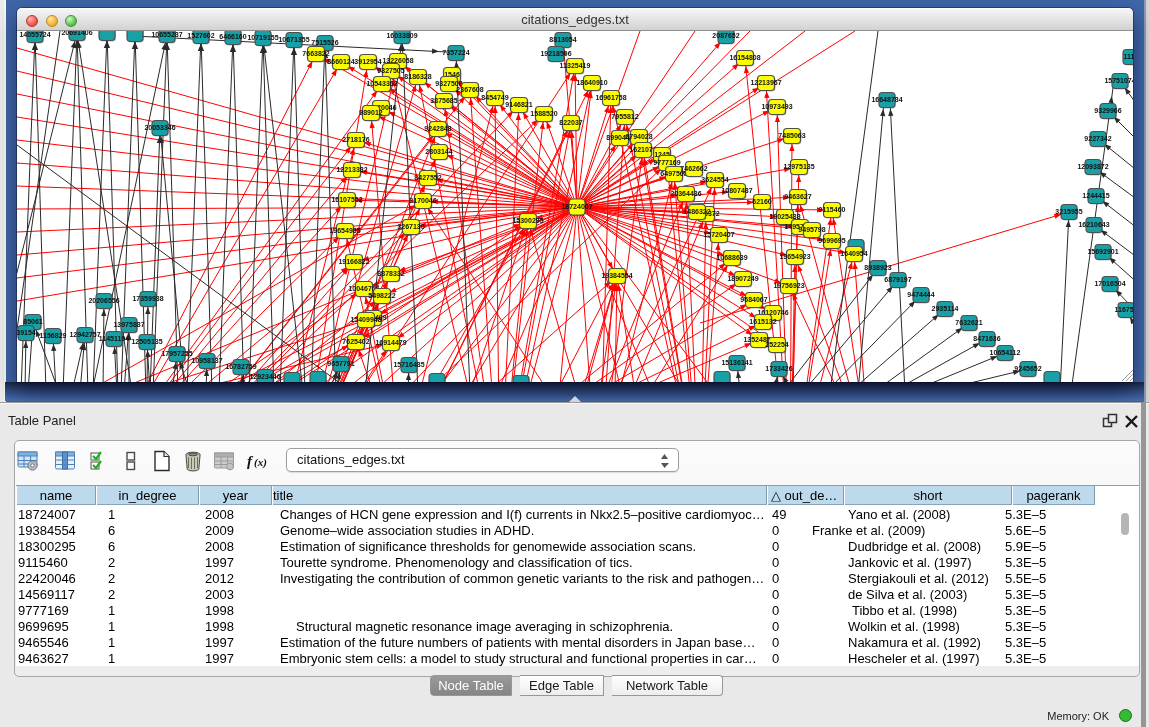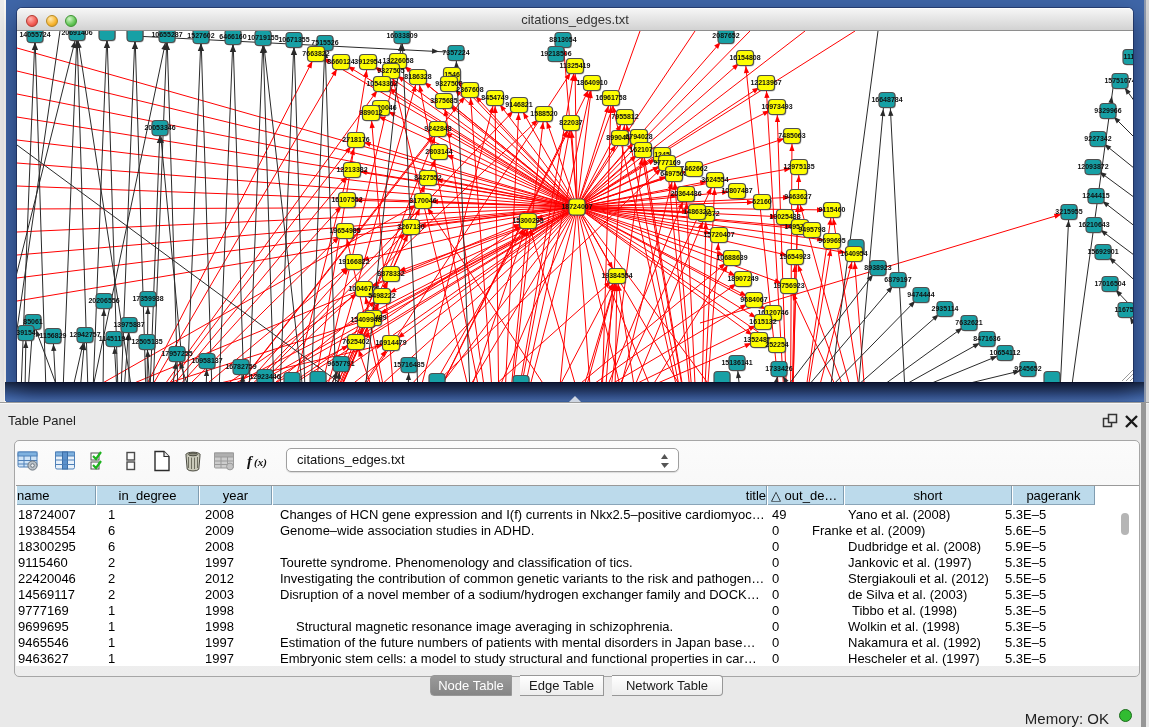--- a/index.html
+++ b/index.html
@@ -23,21 +23,21 @@
 #ptitle{position:absolute;left:8px;top:10px;font-size:13px;color:#222}
 #tbox{position:absolute;left:14px;top:440px;width:1126px;height:237px;background:linear-gradient(#fbfbfb,#ededed);
  border:1px solid #a6a6a6;border-radius:5px}
 #combo{position:absolute;left:286px;top:448px;width:393px;height:24px;background:#fff;
  border:1px solid #9f9f9f;border-radius:5px;font-size:13px;line-height:22px;padding-left:10px;color:#111;
  box-shadow:0 1px 1px rgba(0,0,0,.12)}
 #tablearea{position:absolute;left:16px;top:485px;width:1123px;height:181px;background:#fff;
  border-top:1px solid #999;font-size:13px;color:#000}
 #seg{position:absolute;left:430px;top:675px;height:21px;font-size:13px}
 .sg{position:absolute;top:0;height:21px;line-height:20px;text-align:center;border:1px solid #979797;background:linear-gradient(#fff,#ededed);color:#1a1a1a}
-#mem{position:absolute;right:40px;top:710px;font-size:15px;color:#222}
+#mem{position:absolute;right:40px;top:710px;font-size:11px;color:#222}
 #memdot{position:absolute;left:1119px;top:709px;width:13px;height:13px;border-radius:50%;
  background:#31bc31;border:1px solid #1c6b1c}
 </style></head><body>
 <div id="desk"></div>
 <div id="lgut"></div>
 <div id="lgut2"></div>
 <div id="shadowstrip"></div>
 <div id="deskR"></div>
 <div id="edgeR"></div>
 <div id="win">
@@ -1063,24 +1063,24 @@
       <text x="1" y="16" font-family="Liberation Serif, serif" font-size="15" font-style="italic" font-weight="bold" fill="#111">f</text>
       <text x="8" y="16" font-family="Liberation Serif, serif" font-size="11" font-style="italic" font-weight="bold" fill="#111">(x)</text>
     </svg></div>
 <div id="combo">citations_edges.txt
   <svg width="9" height="14" viewBox="0 0 9 14" style="position:absolute;right:9px;top:5px">
    <path d="M4.5 0L8 5H1z" fill="#555"></path>
       <path d="M4.5 14L1 9h8z" fill="#555"></path>
     </svg>
 </div>
 <div id="tablearea">
-    <div style="position:absolute;left:1px;top:0;width:79px;height:19px;background:#bcdaeb;border-right:1px solid #7f9cb0;border-bottom:1px solid #8aa5b8;line-height:20px">name</div>
+    <div style="position:absolute;left:1px;top:0;width:79px;height:19px;background:#bcdaeb;border-right:1px solid #7f9cb0;border-bottom:1px solid #8aa5b8;text-align:center;line-height:20px">name</div>
     <div style="position:absolute;left:81px;top:0;width:102px;height:19px;background:#bcdaeb;border-right:1px solid #7f9cb0;border-bottom:1px solid #8aa5b8;text-align:center;line-height:20px">in_degree</div>
     <div style="position:absolute;left:184px;top:0;width:72px;height:19px;background:#bcdaeb;border-right:1px solid #7f9cb0;border-bottom:1px solid #8aa5b8;text-align:center;line-height:20px">year</div>
-    <div style="position:absolute;left:257px;top:0;width:494px;height:19px;background:#bcdaeb;border-right:1px solid #7f9cb0;border-bottom:1px solid #8aa5b8;text-align:right;line-height:20px">title</div>
+    <div style="position:absolute;left:257px;top:0;width:494px;height:19px;background:#bcdaeb;border-right:1px solid #7f9cb0;border-bottom:1px solid #8aa5b8;text-align:left;line-height:20px">title</div>
     <div style="position:absolute;left:752px;top:0;width:76px;height:19px;background:#bcdaeb;border-right:1px solid #7f9cb0;border-bottom:1px solid #8aa5b8;padding-left:3px;text-align:left;line-height:20px">△ out_de…</div>
     <div style="position:absolute;left:829px;top:0;width:167px;height:19px;background:#bcdaeb;border-right:1px solid #7f9cb0;border-bottom:1px solid #8aa5b8;text-align:center;line-height:20px">short</div>
     <div style="position:absolute;left:997px;top:0;width:82px;height:19px;background:#bcdaeb;border-right:1px solid #7f9cb0;border-bottom:1px solid #8aa5b8;text-align:center;line-height:20px">pagerank</div>
     <div style="position:absolute;left:0;top:21px;width:1122px;height:16px">
       <span style="position:absolute;left:2px">18724007</span>
       <span style="position:absolute;left:92px">1</span>
       <span style="position:absolute;left:189px">2008</span>
       <span style="position:absolute;left:264px">Changes of HCN gene expression and I(f) currents in Nkx2.5–positive cardiomyoc…</span>
       <span style="position:absolute;left:756px">49</span>
       <span style="position:absolute;left:832px">Yano et al. (2008)</span>
@@ -1092,20 +1092,21 @@
       <span style="position:absolute;left:189px">2009</span>
       <span style="position:absolute;left:264px">Genome–wide association studies in ADHD.</span>
       <span style="position:absolute;left:756px">0</span>
       <span style="position:absolute;left:796px">Franke et al. (2009)</span>
       <span style="position:absolute;left:989px">5.6E–5</span>
     </div>
     <div style="position:absolute;left:0;top:53px;width:1122px;height:16px">
       <span style="position:absolute;left:2px">18300295</span>
       <span style="position:absolute;left:92px">6</span>
       <span style="position:absolute;left:189px">2008</span>
+      <span style="position:absolute;left:264px">Estimation of significance thresholds for genomewide association scans.</span>
       <span style="position:absolute;left:756px">0</span>
       <span style="position:absolute;left:832px">Dudbridge et al. (2008)</span>
       <span style="position:absolute;left:989px">5.9E–5</span>
     </div>
     <div style="position:absolute;left:0;top:69px;width:1122px;height:16px">
       <span style="position:absolute;left:2px">9115460</span>
       <span style="position:absolute;left:92px">2</span>
       <span style="position:absolute;left:189px">1997</span>
       <span style="position:absolute;left:264px">Tourette syndrome. Phenomenology and classification of tics.</span>
       <span style="position:absolute;left:756px">0</span>
@@ -1118,21 +1119,20 @@
       <span style="position:absolute;left:189px">2012</span>
       <span style="position:absolute;left:264px">Investigating the contribution of common genetic variants to the risk and pathogen…</span>
       <span style="position:absolute;left:756px">0</span>
       <span style="position:absolute;left:832px">Stergiakouli et al. (2012)</span>
       <span style="position:absolute;left:989px">5.5E–5</span>
     </div>
     <div style="position:absolute;left:0;top:101px;width:1122px;height:16px">
       <span style="position:absolute;left:2px">14569117</span>
       <span style="position:absolute;left:92px">2</span>
       <span style="position:absolute;left:189px">2003</span>
-      <span style="position:absolute;left:264px">Disruption of a novel member of a sodium/hydrogen exchanger family and DOCK…</span>
       <span style="position:absolute;left:756px">0</span>
       <span style="position:absolute;left:832px">de Silva et al. (2003)</span>
       <span style="position:absolute;left:989px">5.3E–5</span>
     </div>
     <div style="position:absolute;left:0;top:117px;width:1122px;height:16px">
       <span style="position:absolute;left:2px">9777169</span>
       <span style="position:absolute;left:92px">1</span>
       <span style="position:absolute;left:189px">1998</span>
       <span style="position:absolute;left:756px">0</span>
       <span style="position:absolute;left:836px">Tibbo et al. (1998)</span>

